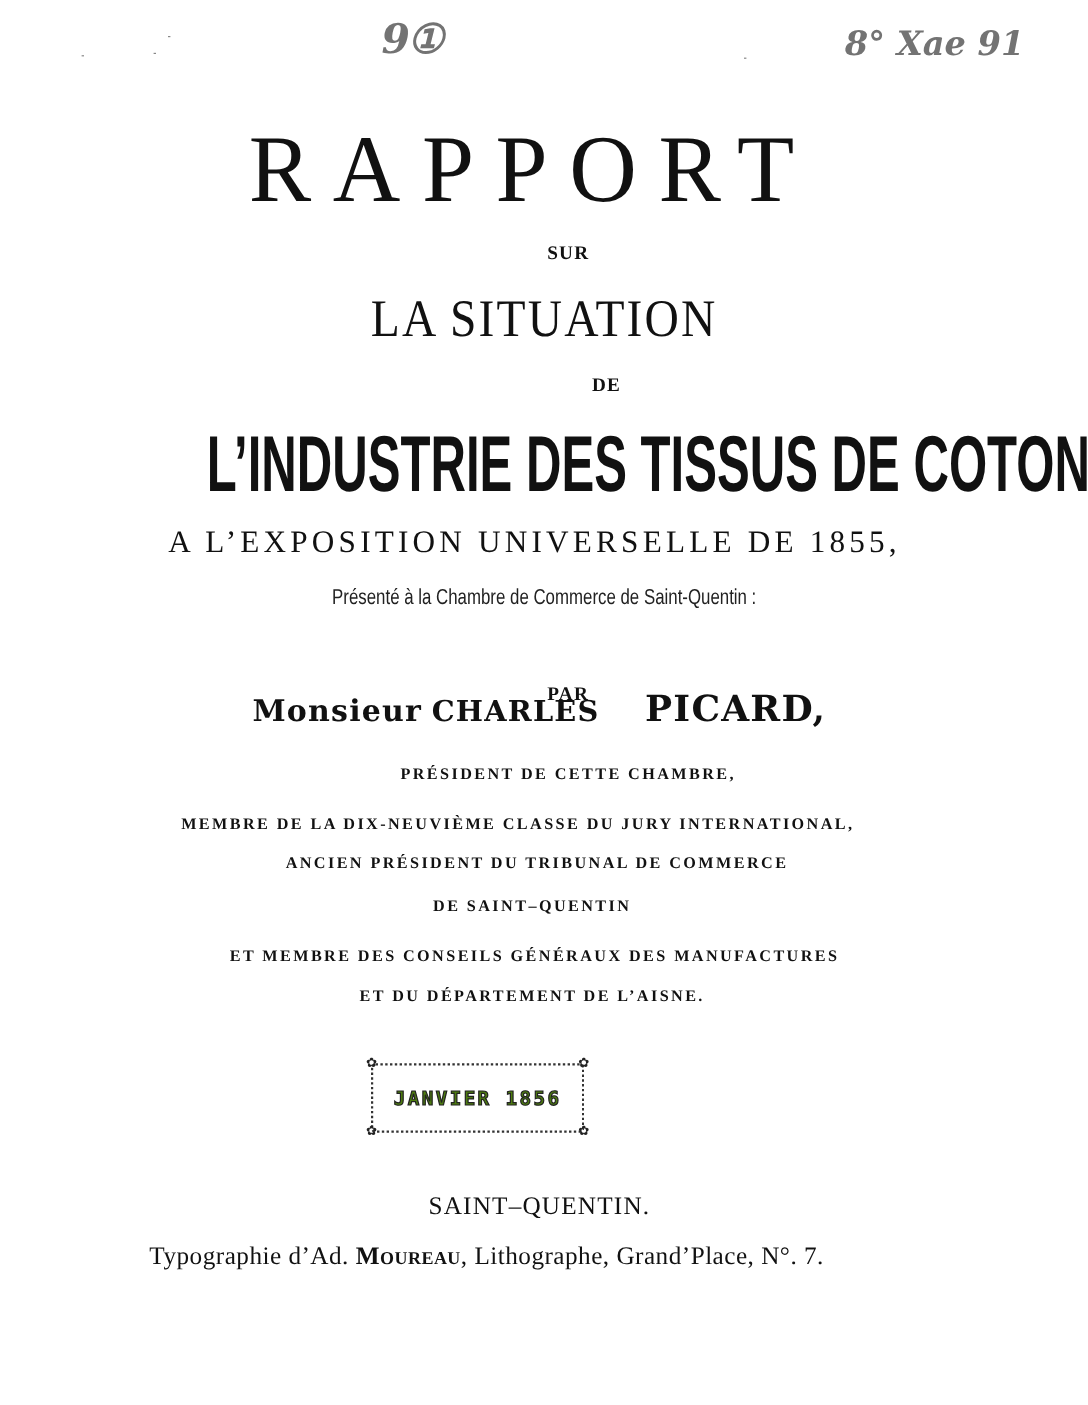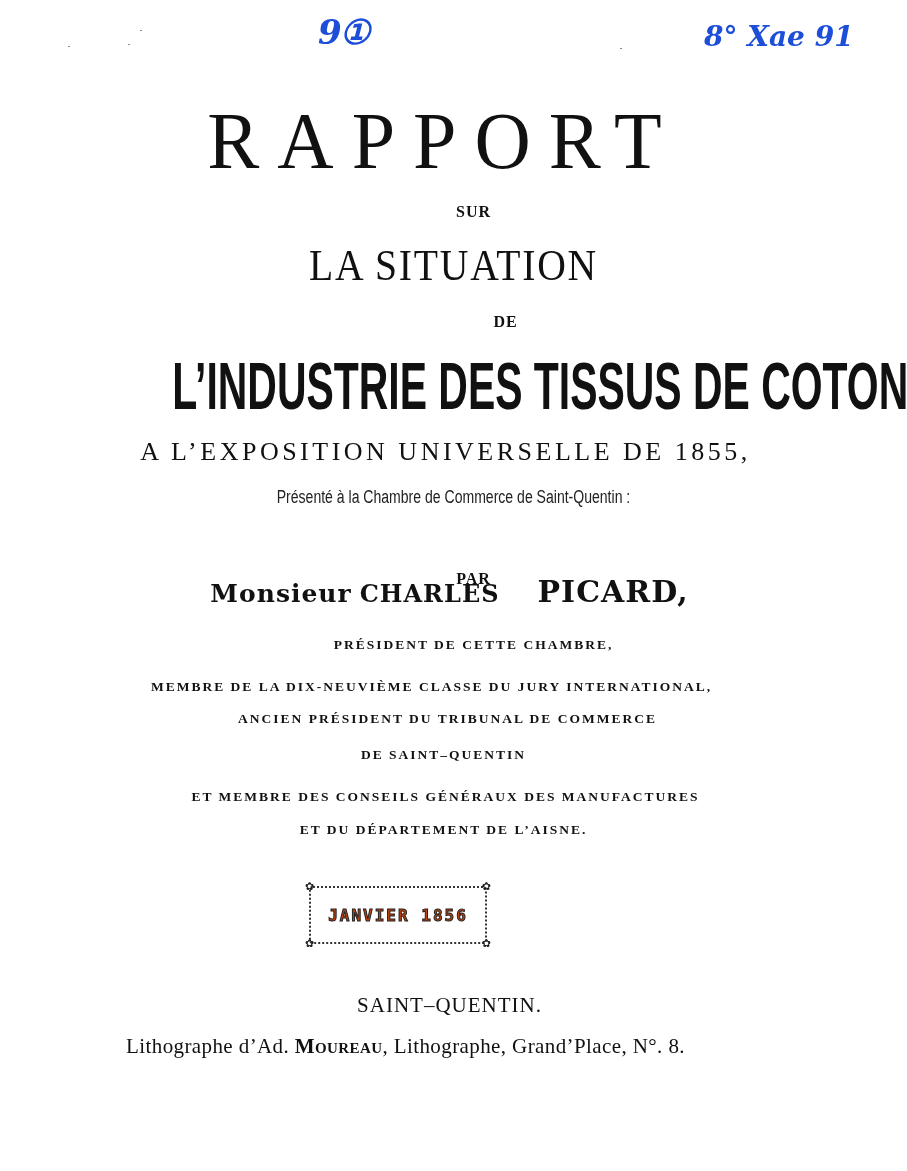--- a/index.html
+++ b/index.html
@@ -20,21 +20,21 @@
       position: absolute;
       left: 0;
       width: 907px;
       text-align: center;
       white-space: nowrap;
     }
     .hand {
       font-family: "DejaVu Serif", serif;
       font-style: italic;
       font-weight: bold;
-      color: #1d4ed8;
+      color: #737373;
     }
     #mark-left {
       left: 318px; top: 12px;
       font-size: 34px;
       letter-spacing: -2px;
     }
     #mark-right {
       left: 704px; top: 20px;
       font-size: 28px;
     }
@@ -125,21 +125,21 @@
       color: #222;
     }
     #date-text {
       position: absolute;
       left: 0; top: 18px;
       width: 100%;
       text-align: center;
       font-family: "DejaVu Sans Mono", monospace;
       font-size: 16px;
       letter-spacing: 2px;
-      color: #c2410c;
+      color: #4d7c0f;
       -webkit-text-stroke: 1px #222;
       font-weight: bold;
     }
     #city {
       top: 993px;
       left: -4px;
       font-size: 21px;
       letter-spacing: 1px;
     }
     #printer {
@@ -193,14 +193,14 @@
 <div class="abs" id="date-box">
   <span class="star" style="left:-6px;top:-7px;">✿</span>
   <span class="star" style="right:-6px;top:-7px;">✿</span>
   <span class="star" style="left:-6px;bottom:-7px;">✿</span>
   <span class="star" style="right:-6px;bottom:-7px;">✿</span>
   <div id="date-text">JANVIER 1856</div>
 </div>
 
 <div class="center" id="city">SAINT–QUENTIN.</div>
 <div class="center" id="printer">
-  <span>Lithographe d’Ad. </span><span class="sc">Moureau</span><span>, Lithographe, Grand’Place, N°. 8.</span>
+  <span>Typographie d’Ad. </span><span class="sc">Moureau</span><span>, Lithographe, Grand’Place, N°. 7.</span>
 </div>
 
 </body></html>

